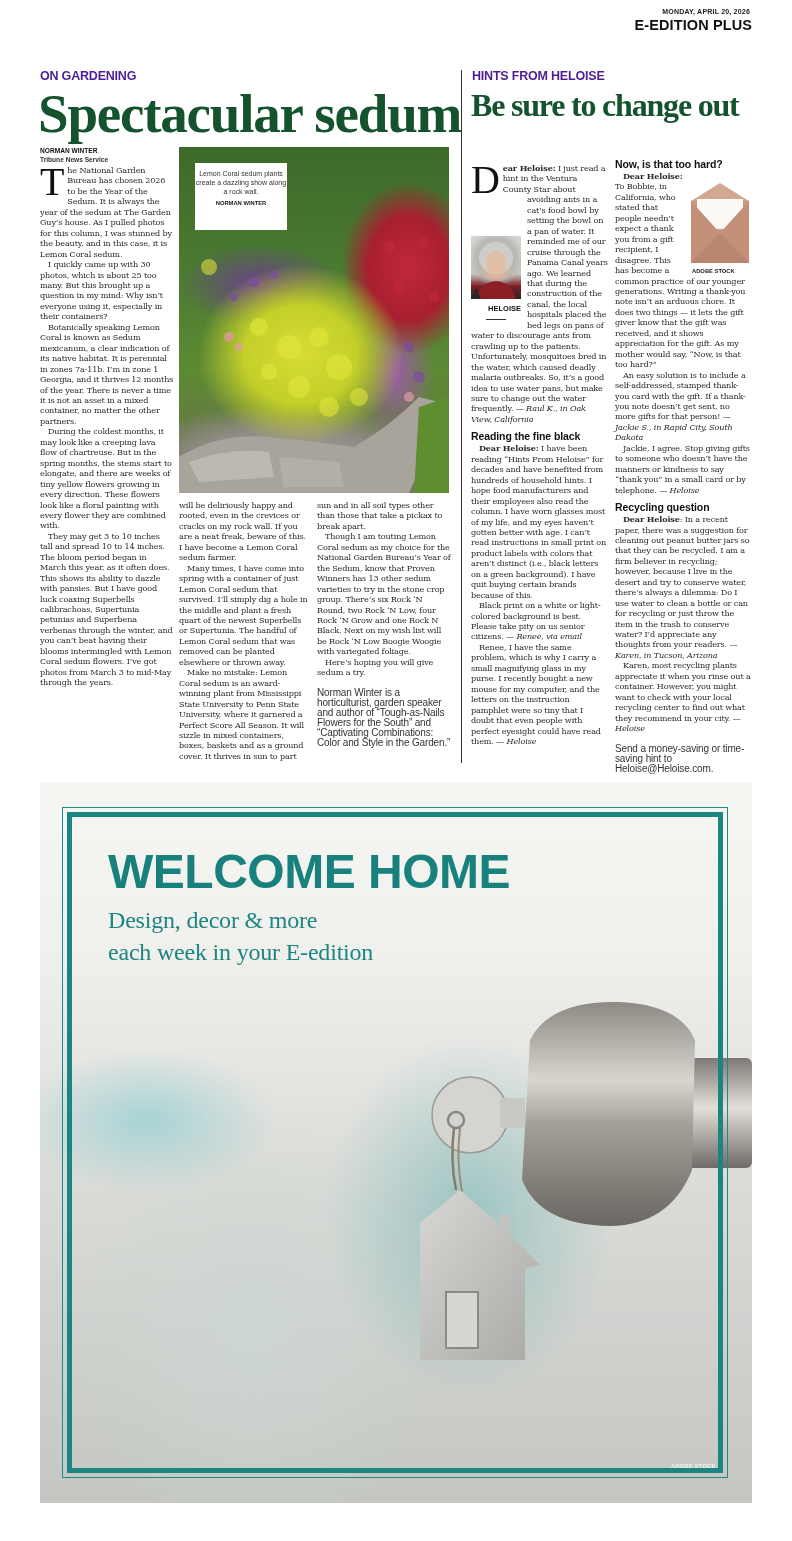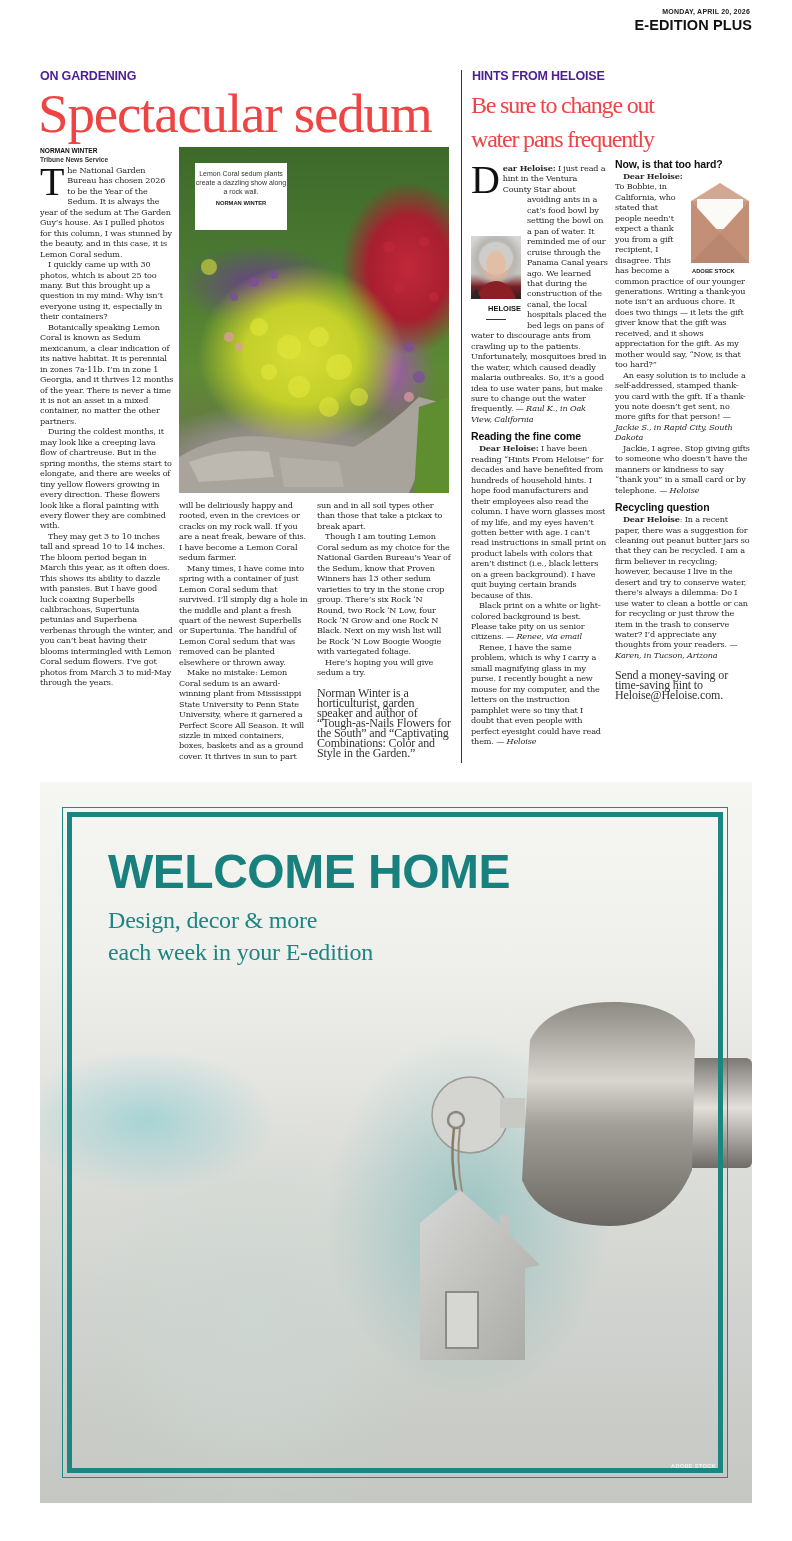--- a/index.html
+++ b/index.html
@@ -6,36 +6,36 @@
   html, body { width: 792px; height: 1541px; background: #fff; overflow: hidden; }
   body { position: relative; color: #222; font-family: "DejaVu Serif", serif; }
 
   .abs { position: absolute; }
 
   
   .date { right: 42px; top: 8px; font: bold 7px "Liberation Sans", sans-serif; letter-spacing: 0.2px; color: #222; text-align: right; }
   .edition { right: 40px; top: 17px; font: bold 14.5px "Liberation Sans", sans-serif; color: #111; letter-spacing: 0.1px; }
 
   .kicker { font: bold 12.5px "Liberation Sans", sans-serif; color: #4c1d95; letter-spacing: -0.2px; }
-  .headline { font-family: "Liberation Serif", serif; color: #ef4444; letter-spacing: -1.2px; line-height: 1; }
+  .headline { font-family: "Liberation Serif", serif; color: #14532d; letter-spacing: -1.2px; line-height: 1; font-weight: bold; }
 
   .divider { left: 461px; top: 70px; width: 1px; height: 693px; background: #333; }
 
   .byline { left: 40px; top: 146px; font: bold 6.6px "Liberation Sans", sans-serif; color: #111; line-height: 9px; }
   .byline .svc { font-weight: bold; color: #333; }
 
   .col { font-family: "DejaVu Serif", serif; font-size: 8.1px; line-height: 10.45px; color: #2a2a2a; text-align: left; letter-spacing: -0.15px; }
   .col p { text-indent: 8px; }
   .col p.noindent { text-indent: 0; }
   .dropcap { float: left; font-family: "Liberation Serif", serif; font-size: 40px; line-height: 30px; margin: 2px 3px 0 0; color: #111; }
 
   .sub { font: bold 10.5px "Liberation Sans", sans-serif; color: #111; margin: 6px 0 1px 0; letter-spacing: -0.1px; }
   .lead { font-weight: bold; }
   .sig { font-style: italic; }
-  .sans-note { font-family: Liberation Serif, serif; font-size: 12px; line-height: 10px; color: #333; }
+  .sans-note { font-family: Liberation Sans, sans-serif; font-size: 10px; line-height: 10px; color: #333; }
 
   
   .photo { left: 179px; top: 147px; width: 270px; height: 346px; overflow: hidden;
     background:
       radial-gradient(ellipse 38% 26% at 45% 60%, #d7dc35 0%, #c3cf2a 55%, rgba(160,180,40,0) 100%),
       radial-gradient(ellipse 25% 25% at 85% 35%, #c0283a 0%, #a81f30 60%, rgba(168,31,48,0) 100%),
       radial-gradient(ellipse 30% 12% at 30% 40%, #6a3e8c 0%, rgba(106,62,140,0) 100%),
       radial-gradient(ellipse 15% 20% at 80% 65%, #9c5aa8 0%, rgba(156,90,168,0) 100%),
       radial-gradient(ellipse 60% 18% at 40% 92%, #a7a39a 0%, #8f8b84 60%, rgba(143,139,132,0) 100%),
       radial-gradient(ellipse 14% 30% at 98% 90%, #5b8a2f 0%, rgba(91,138,47,0) 100%),
@@ -148,28 +148,27 @@
 <div class="abs col" style="left:317px; top:500px; width:134px;" data-name="gardening-column-3">
   <p class="noindent" data-name="paragraph">sun and in all soil types other than those that take a pickax to break apart.</p>
   <p data-name="paragraph">Though I am touting Lemon Coral sedum as my choice for the National Garden Bureau’s Year of the Sedum, know that Proven Winners has 13 other sedum varieties to try in the stone crop group. There’s six Rock ‘N Round, two Rock ‘N Low, four Rock ‘N Grow and one Rock N Black. Next on my wish list will be Rock ‘N Low Boogie Woogie with variegated foliage.</p>
   <p data-name="paragraph">Here’s hoping you will give sedum a try.</p>
   <p class="noindent sans-note" style="margin-top:10px;" data-name="author-bio">Norman Winter is a horticulturist, garden speaker and author of “Tough-as-Nails Flowers for the South” and “Captivating Combinations: Color and Style in the Garden.”</p>
 </div>
 
 <div class="abs divider" data-name="column-divider"></div>
 
 <div class="abs kicker" style="left:472px; top:69px;" data-name="heloise-kicker">HINTS FROM HELOISE</div>
-<div class="abs headline" style="left:471px; top:88px; font-size:24px; line-height:34px;" data-name="heloise-headline">
+<div class="abs headline" style="left:471px; top:88px; font-size:32px; line-height:34px;" data-name="heloise-headline">
   <div>Be sure to change out</div>
-  <div>water pans frequently</div>
 </div>
 
 <div class="abs col" style="left:471px; top:163px; width:137px;" data-name="heloise-column-1">
   <p class="noindent" data-name="letter-raul"><span class="dropcap" data-name="drop-cap">D</span><span data-name="portrait-spacer" style="float: left; clear: left; width: 56px; height: 92px; margin-top: 42px;"></span><span class="lead">ear Heloise:</span><span> I just read a hint in the Ventura County Star about avoiding ants in a cat’s food bowl by setting the bowl on a pan of water. It reminded me of our cruise through the Panama Canal years ago. We learned that during the construction of the canal, the local hospitals placed the bed legs on pans of water to discourage ants from crawling up to the patients. Unfortunately, mosquitoes bred in the water, which caused deadly malaria outbreaks. So, it’s a good idea to use water pans, but make sure to change out the water frequently. </span><span class="sig">— Raul K., in Oak View, California</span></p>
-  <div class="sub" data-name="section-title-fine-print">Reading the fine come</div>
+  <div class="sub" data-name="section-title-fine-print">Reading the fine black</div>
   <p data-name="letter-renee"><span class="lead">Dear Heloise:</span><span> I have been reading “Hints From Heloise” for decades and have benefited from hundreds of household hints. I hope food manufacturers and their employees also read the column. I have worn glasses most of my life, and my eyes haven’t gotten better with age. I can’t read instructions in small print on product labels with colors that aren’t distinct (i.e., black letters on a green background). I have quit buying certain brands because of this.</span></p>
   <p data-name="paragraph"><span>Black print on a white or light-colored background is best. Please take pity on us senior citizens. </span><span class="sig">— Renee, via email</span></p>
   <p data-name="reply-renee"><span>Renee, I have the same problem, which is why I carry a small magnifying glass in my purse. I recently bought a new mouse for my computer, and the letters on the instruction pamphlet were so tiny that I doubt that even people with perfect eyesight could have read them. </span><span class="sig">— Heloise</span></p>
 </div>
 
 <style>
   .col[data-name="heloise-column-1"] p:first-child::after { content: ""; }
 </style>
 
 <div class="abs portrait" data-name="heloise-portrait">
@@ -183,20 +182,21 @@
 <div class="abs portrait-name" data-name="portrait-label">HELOISE</div>
 <div class="abs portrait-rule" data-name="portrait-rule"></div>
 
 <div class="abs col" style="left:615px; top:158px; width:137px;" data-name="heloise-column-2">
   <div class="sub" style="margin-top:0;" data-name="section-title-too-hard">Now, is that too hard?</div>
   <p data-name="letter-jackie"><span data-name="envelope-spacer" style="float: right; width: 66px; height: 100px; margin-top: 2px;"></span><span class="lead">Dear Heloise:</span><span> To Bobbie, in California, who stated that people needn’t expect a thank you from a gift recipient, I disagree. This has become a common practice of our younger generations. Writing a thank-you note isn’t an arduous chore. It does two things — it lets the gift giver know that the gift was received, and it shows appreciation for the gift. As my mother would say, “Now, is that too hard?”</span></p>
   <p data-name="paragraph"><span>An easy solution is to include a self-addressed, stamped thank-you card with the gift. If a thank-you note doesn’t get sent, no more gifts for that person! </span><span class="sig">— Jackie S., in Rapid City, South Dakota</span></p>
   <p data-name="reply-jackie"><span>Jackie, I agree. Stop giving gifts to someone who doesn’t have the manners or kindness to say “thank you” in a small card or by telephone. </span><span class="sig">— Heloise</span></p>
   <div class="sub" data-name="section-title-recycling">Recycling question</div>
   <p data-name="letter-karen"><span class="lead">Dear Heloise</span><span>: In a recent paper, there was a suggestion for cleaning out peanut butter jars so that they can be recycled. I am a firm believer in recycling; however, because I live in the desert and try to conserve water, there’s always a dilemma: Do I use water to clean a bottle or can for recycling or just throw the item in the trash to conserve water? I’d appreciate any thoughts from your readers. </span><span class="sig">— Karen, in Tucson, Arizona</span></p>
+  <p data-name="reply-karen"><span>Karen, most recycling plants appreciate it when you rinse out a container. However, you might want to check with your local recycling center to find out what they recommend in your city. </span><span class="sig">— Heloise</span></p>
   <p class="noindent sans-note" style="margin-top:10px;" data-name="hint-submission-note">Send a money-saving or time-saving hint to Heloise@Heloise.com.</p>
 </div>
 
 <div class="abs envelope" data-name="envelope-image">
   <svg width="62" height="84" viewBox="0 0 62 84" data-name="envelope-icon">
     <rect x="2" y="20" width="58" height="62" fill="#c99a82"></rect>
     <polygon points="2,20 31,2 60,20" fill="#d3a892"></polygon>
     <rect x="8" y="18" width="46" height="30" fill="#fbfaf7"></rect>
     <polygon points="2,20 31,52 60,20 60,82 2,82" fill="#c38f76"></polygon>
     <polygon points="2,82 31,52 60,82" fill="#b98670"></polygon>

